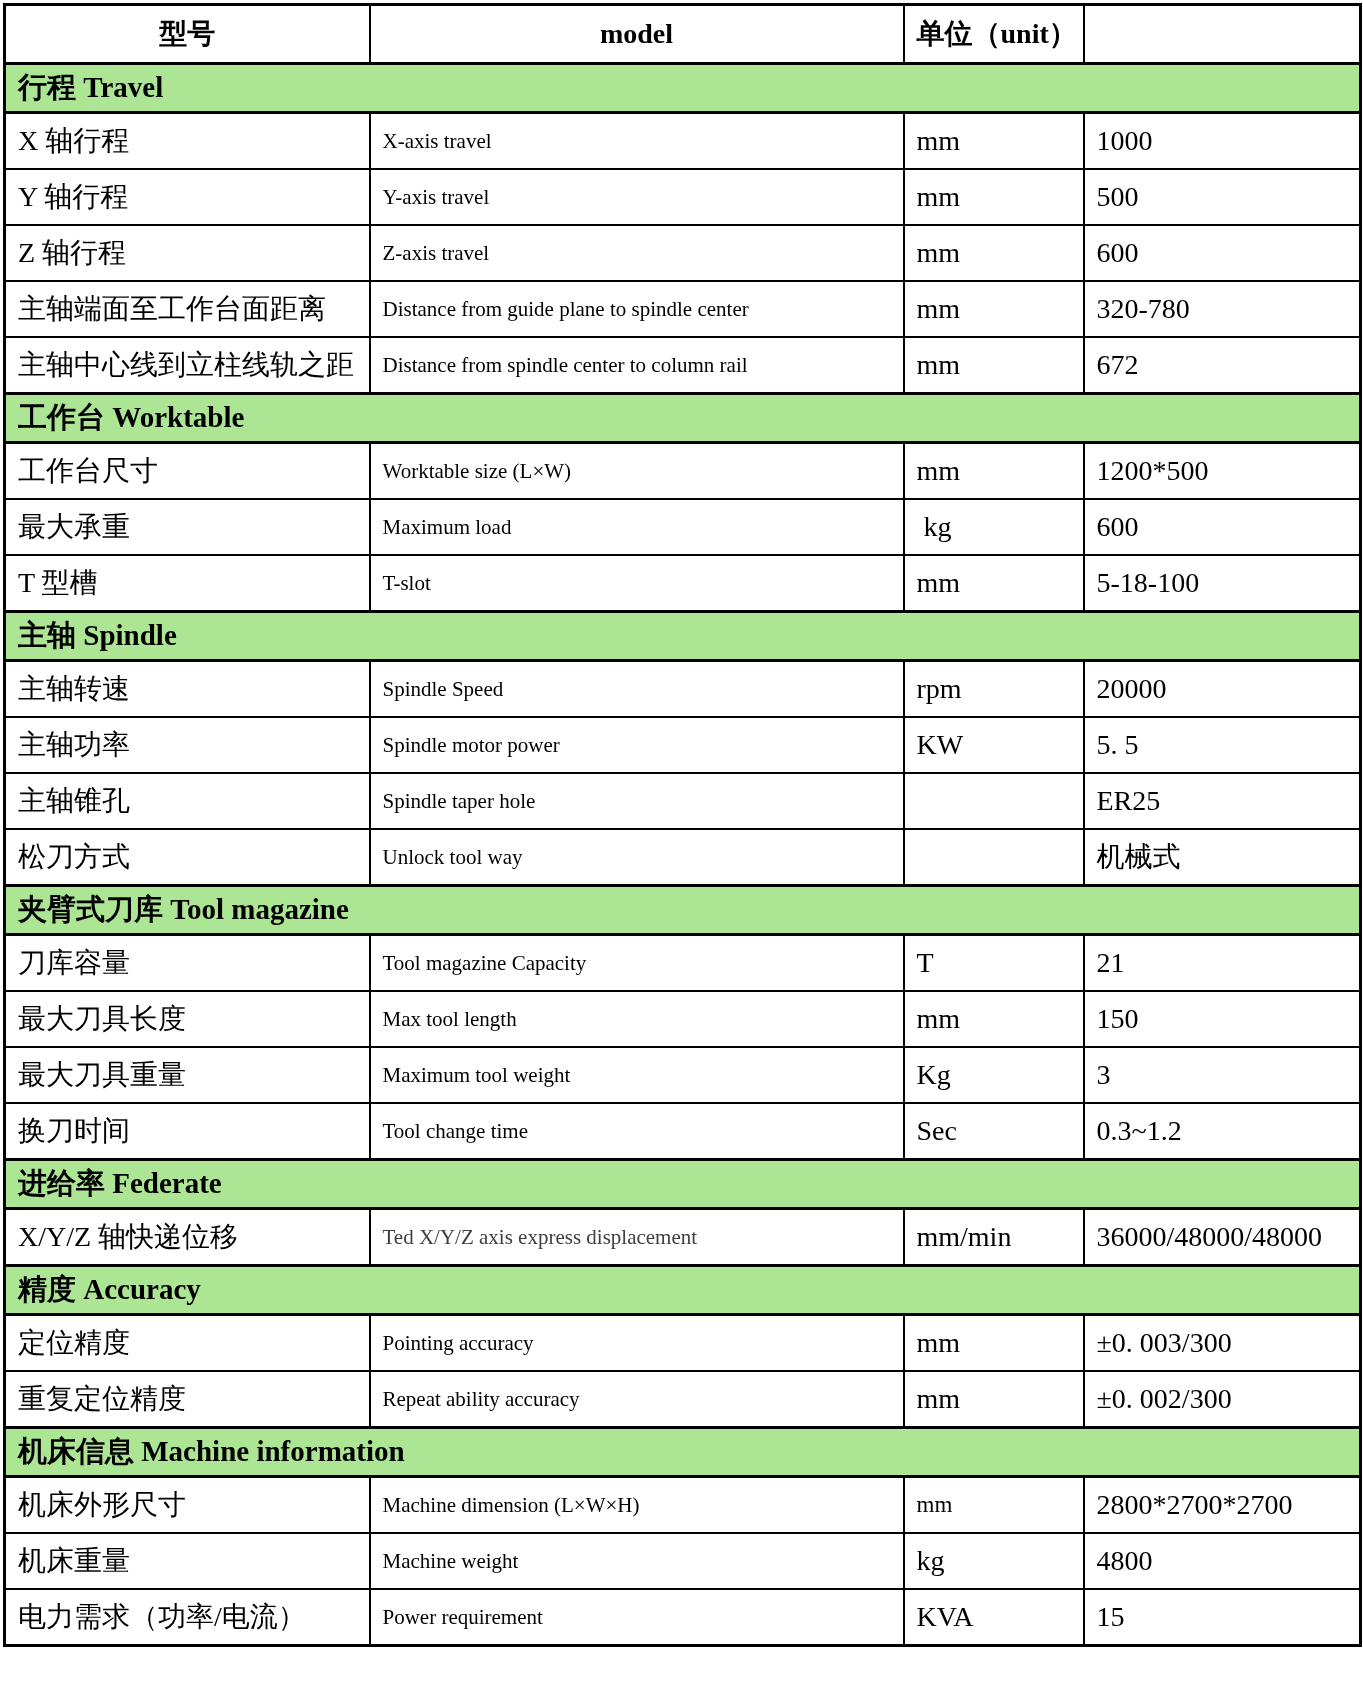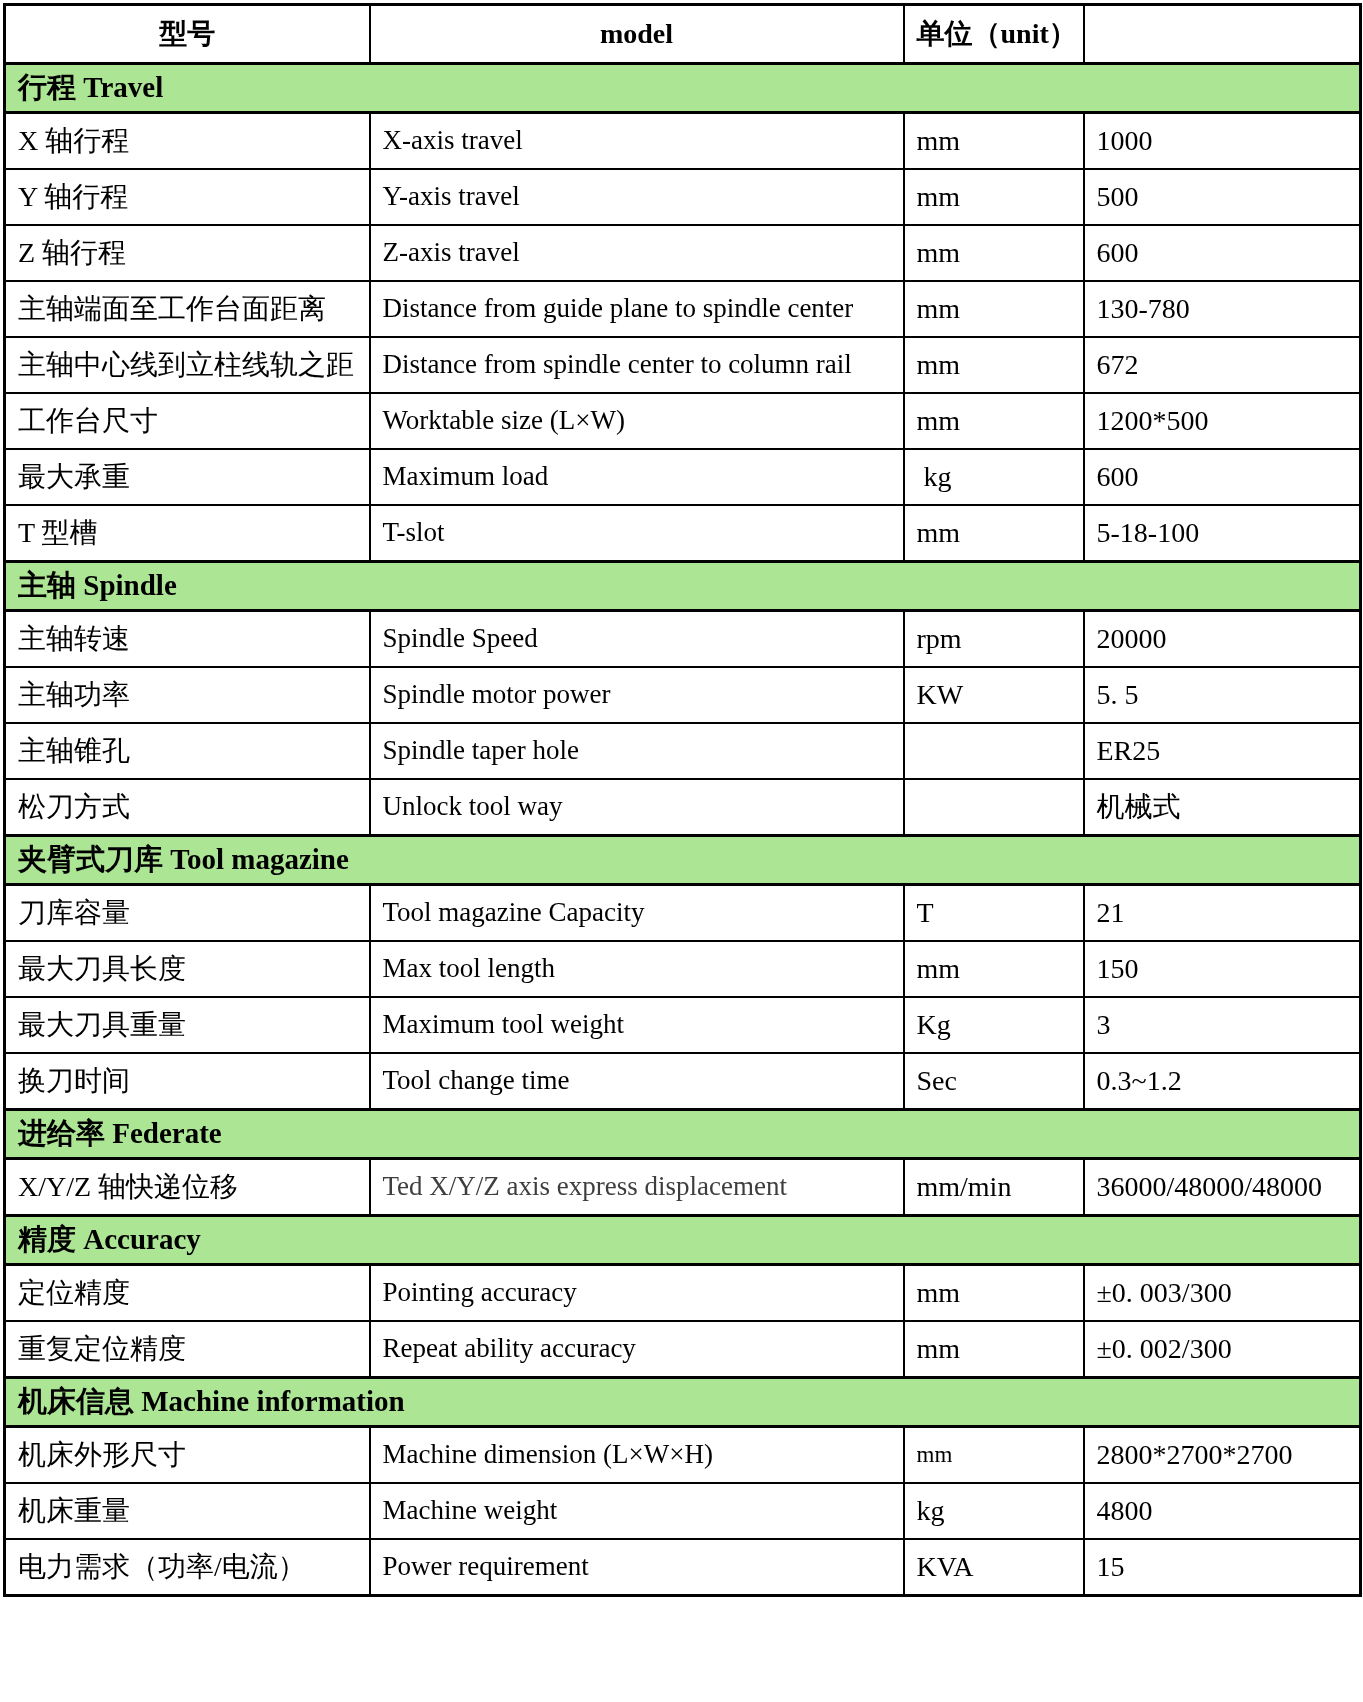--- a/index.html
+++ b/index.html
@@ -49,21 +49,21 @@
   }
   tr.section td {
     height: 46px;
     background: #ACE594;
     font-weight: bold;
     font-size: 29px;
     border-top: 3px solid #000000;
     border-bottom: 3px solid #000000;
   }
   tr.data td { height: 54px; }
-  td.en { font-size: 27px; }
+  td.en { font-size: 21px; }
   td.small-unit { font-size: 23px; }
   td.muted { color: #3E3E3E; margin-left: 16px; }
 </style>
 </head>
 <body>
 
 <div class="page">
   <table class="spec">
     <colgroup>
       <col class="c1">
@@ -96,27 +96,30 @@
         <tr class="data">
           <td>Z 轴行程</td>
           <td class="en">Z-axis travel</td>
           <td>mm</td>
           <td>600</td>
         </tr>
         <tr class="data">
           <td>主轴端面至工作台面距离</td>
           <td class="en">Distance from guide plane to spindle center</td>
           <td>mm</td>
-          <td>130-780</td>
+          <td>320-780</td>
         </tr>
         <tr class="data">
           <td>主轴中心线到立柱线轨之距</td>
           <td class="en">Distance from spindle center to column rail</td>
           <td>mm</td>
           <td>672</td>
+        </tr>
+        <tr class="section">
+          <td colspan="4">工作台 Worktable</td>
         </tr>
         <tr class="data">
           <td>工作台尺寸</td>
           <td class="en">Worktable size (L×W)</td>
           <td>mm</td>
           <td>1200*500</td>
         </tr>
         <tr class="data">
           <td>最大承重</td>
           <td class="en">Maximum load</td>

